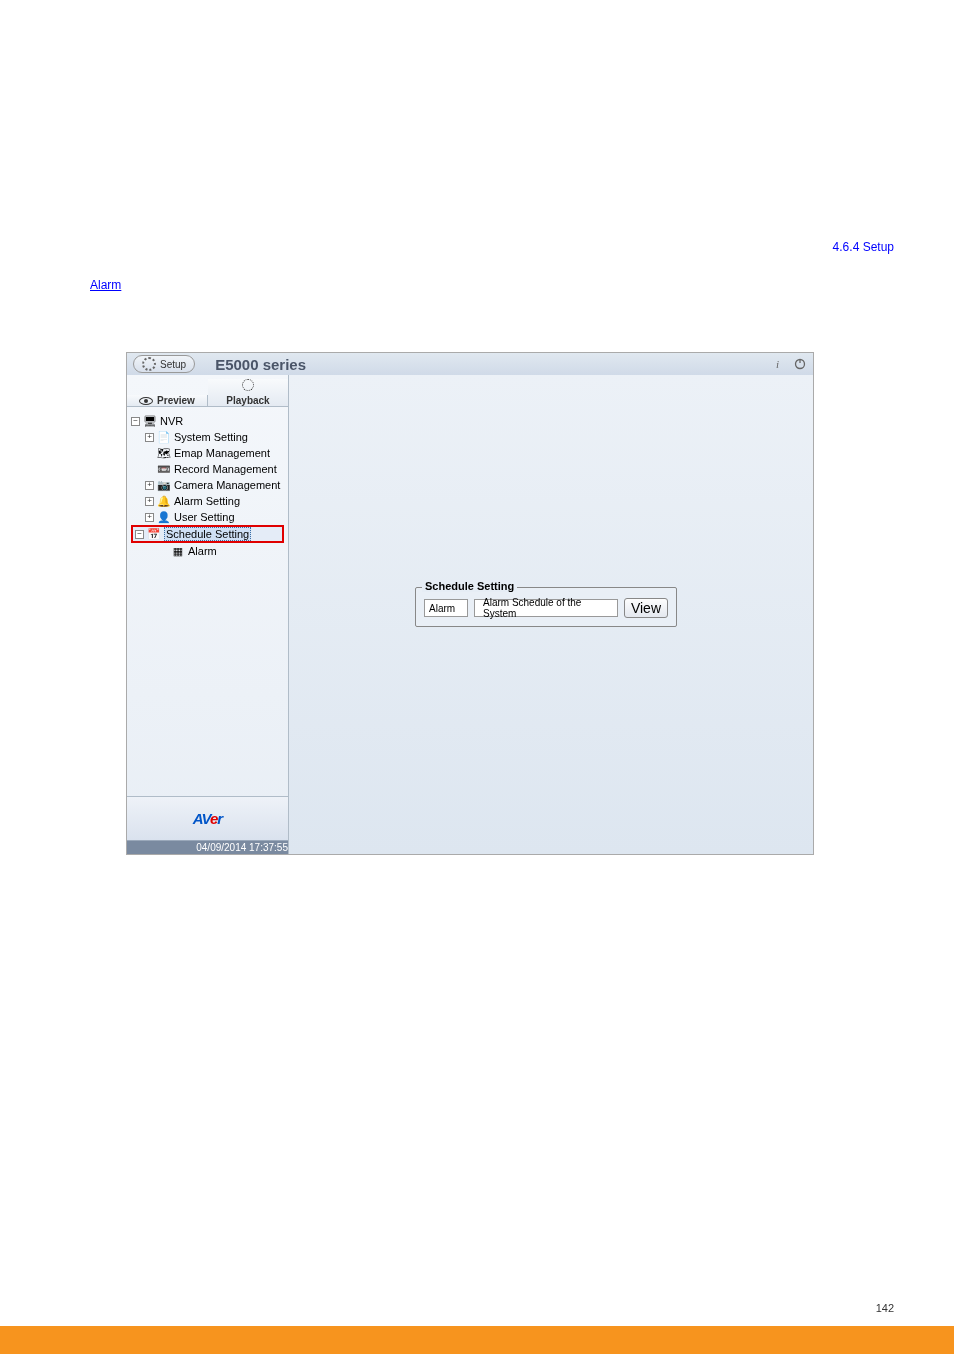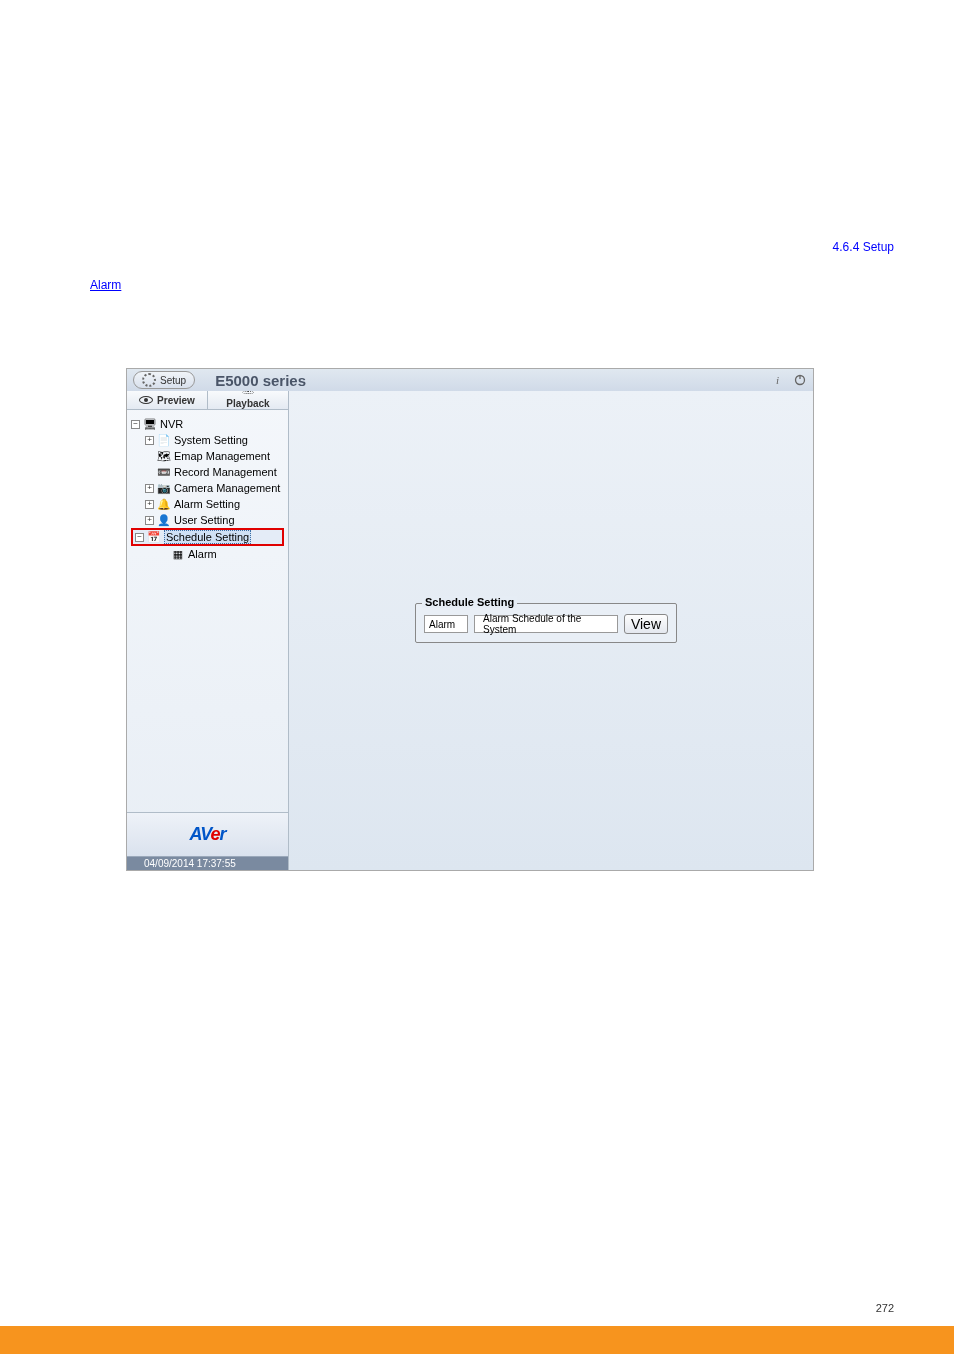--- a/index.html
+++ b/index.html
@@ -36,21 +36,21 @@
     .text-line-1 {
       position: absolute;
       top: 278px;
       left: 90px;
       color: #0000ff;
       text-decoration: underline;
       font-size: 12px;
     }
     .app-window {
       position: absolute;
-      top: 368px;
+      top: 352px;
       left: 126px;
       width: 688px;
       height: 503px;
       background: linear-gradient(to bottom, #e8eef5 0%, #d4dfeb 100%);
       border: 1px solid #aaa;
       display: flex;
       flex-direction: column;
     }
     .title-bar {
       height: 22px;
@@ -106,22 +106,23 @@
     }
     .sidebar {
       width: 162px;
       background: linear-gradient(to bottom, #f4f7fb, #e8eef5);
       border-right: 1px solid #b0bcc8;
       display: flex;
       flex-direction: column;
     }
     .tabs-row {
       display: flex;
-      height: 19px;
+      height: 32px;
       border-bottom: 1px solid #b0bcc8;
+      align-items: flex-end;
     }
     .tab {
       flex: 1;
       display: flex;
       align-items: center;
       justify-content: center;
       gap: 4px;
       font-size: 10px;
       font-weight: bold;
       color: #333;
@@ -203,36 +204,36 @@
     .sidebar-footer {
       height: 44px;
       border-top: 1px solid #b0bcc8;
       display: flex;
       flex-direction: column;
       align-items: center;
       justify-content: center;
       background: linear-gradient(to bottom, #eef2f8, #dae2ee);
     }
     .aver-logo {
-      font-size: 18px;
+      font-size: 15px;
       font-weight: bold;
       font-style: italic;
       letter-spacing: -1px;
     }
     .aver-a { color: #0055c8; }
     .aver-v { color: #0055c8; }
     .aver-e { color: #e00000; }
     .aver-r { color: #0055c8; }
     .datetime-bar {
       width: 100%;
-      text-align: left;
+      text-align: right;
       font-size: 10px;
       color: #fff;
       background: #7a8aa0;
-      padding: 1px 17px;
+      padding: 1px 0;
       border-top: 1px solid #9aa8ba;
     }
     .main-panel {
       flex: 1;
       background: linear-gradient(to bottom, #ecf1f7, #dde6f0);
       position: relative;
     }
     .schedule-group {
       position: absolute;
       top: 212px;
@@ -381,14 +382,14 @@
         <div class="schedule-row">
           <div class="schedule-cell type">Alarm</div>
           <div class="schedule-cell desc">Alarm Schedule of the System</div>
           <button class="view-btn">View</button>
         </div>
       </div>
     </div>
   </div>
 </div>
 
-<div class="page-number">272</div>
+<div class="page-number">142</div>
 <div class="footer-bar"></div>
 
 </body></html>

